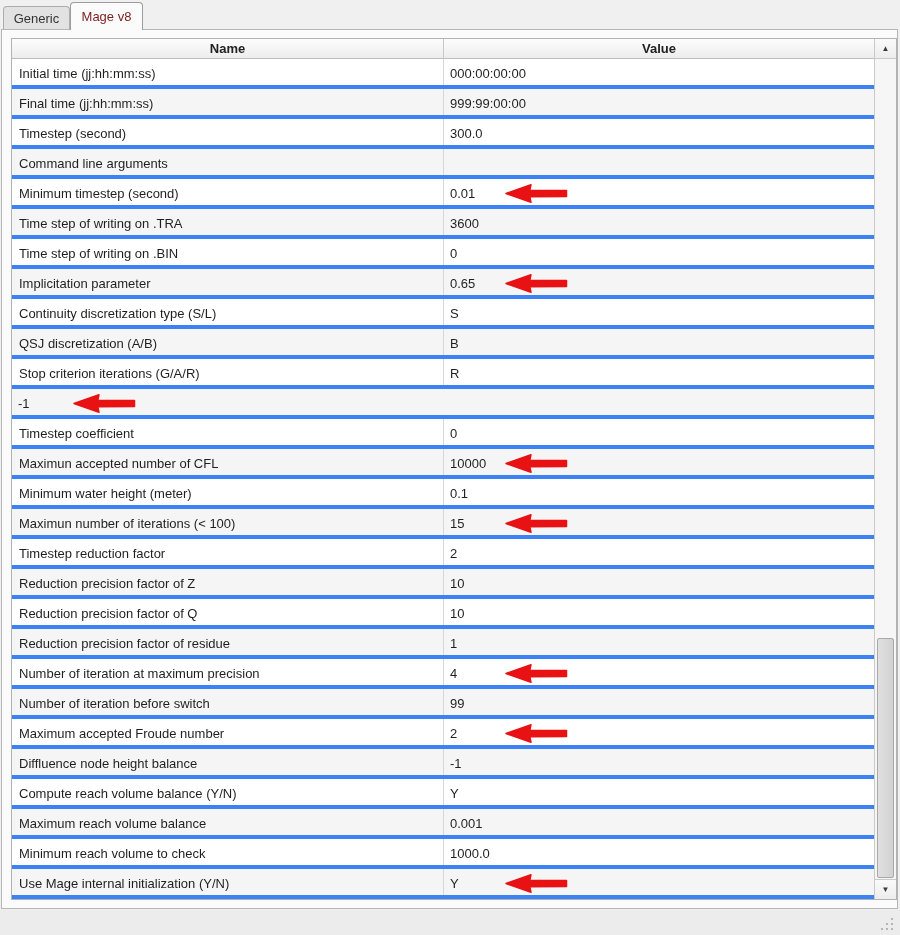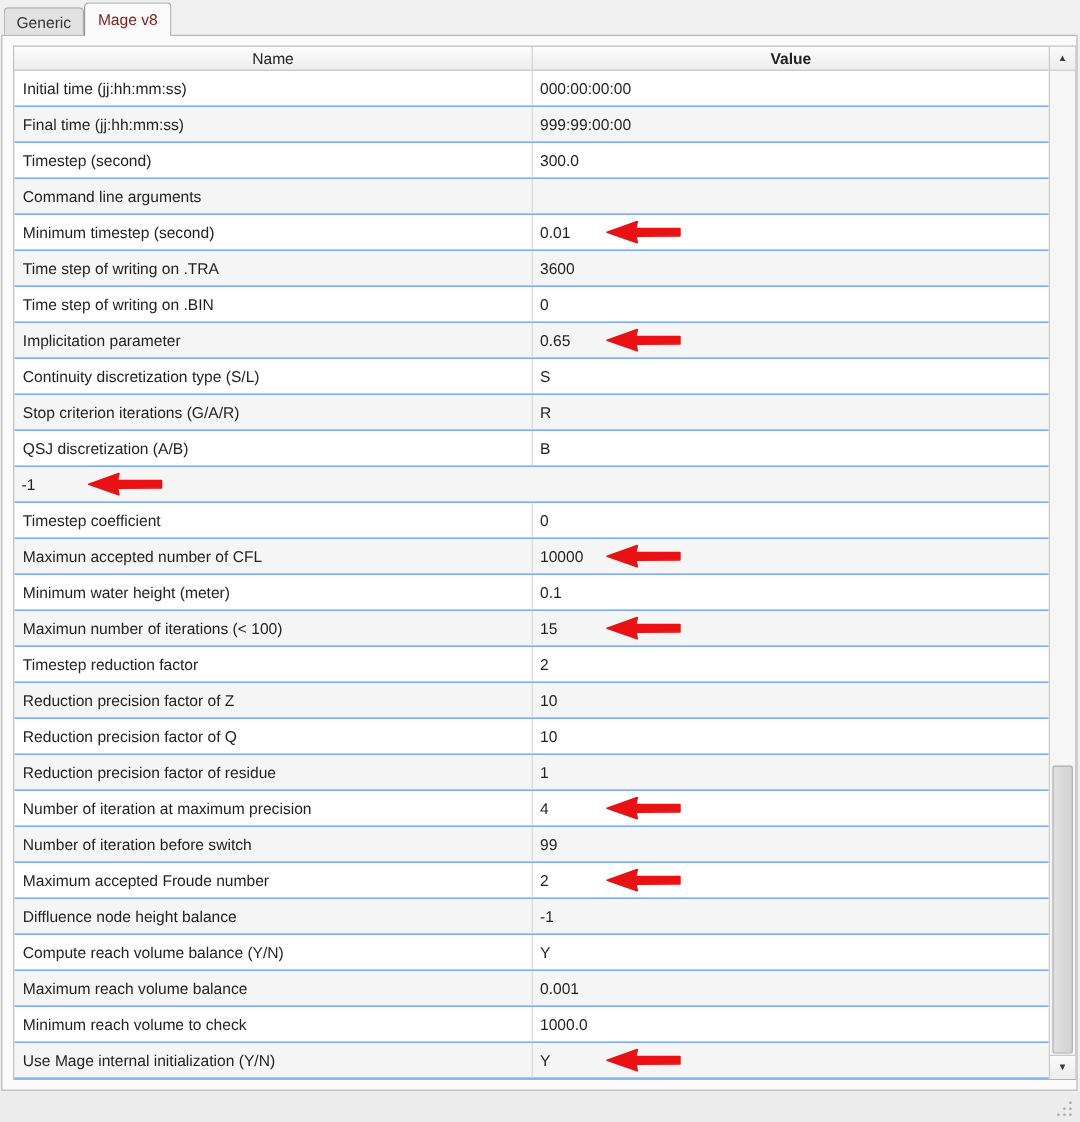--- a/index.html
+++ b/index.html
@@ -41,25 +41,25 @@
     position:absolute; left:9px; top:8px; width:886px; height:862px;
     border:1px solid #b2b2b2; background:#ffffff;
   }
   .thead { display:flex; height:20px; }
   .hcell {
     background:linear-gradient(#fdfdfd,#ededed);
     border-bottom:1px solid #bdbdbd;
     border-right:1px solid #c8c8c8;
     text-align:center; line-height:19px; color:#222;
   }
-  .hcell.name  { width:432px; }
+  .hcell.name  { width:432px;font-weight:bold; }
   .hcell.value { width:430px; border-right:none;font-weight:bold; }
 
   .rows { position:absolute; left:0; top:20px; width:862px; height:840px; overflow:hidden; }
-  .row  { display:flex; height:30px; border-bottom:1px solid #3b82f6; background:#ffffff; }
+  .row  { display:flex; height:30px; border-bottom:4px solid #3b82f6; background:#ffffff; }
   .row:nth-child(even) { background:var(--stripe,#f5f5f6); }
   .cell { line-height:29px; white-space:nowrap; overflow:hidden; }
   .cell.name  { width:432px; padding-left:7px; border-right:1px solid #d7d7d7; }
   .cell.value { width:430px; padding-left:6px; position:relative; }
 
   .arrow { position:absolute; left:60px; top:4px; width:66px; height:21px; display:none; }
   .arrow path { fill:var(--arrow-color,#e81113); stroke:var(--arrow-color,#e81113);
                 stroke-width:1.5; stroke-linejoin:round; }
   .row.has-arrow .arrow { display:block; }
 
@@ -177,31 +177,31 @@
 
   <div class="row">
     <div class="cell name">Continuity discretization type (S/L)</div>
     <div class="cell value">
       <span>S</span>
       
     </div>
   </div>
 
   <div class="row">
+    <div class="cell name">QSJ discretization (A/B)</div>
+    <div class="cell value">
+      <span>B</span>
+      
+    </div>
+  </div>
+
+  <div class="row">
     <div class="cell name">Stop criterion iterations (G/A/R)</div>
     <div class="cell value">
       <span>R</span>
-      
-    </div>
-  </div>
-
-  <div class="row">
-    <div class="cell name">QSJ discretization (A/B)</div>
-    <div class="cell value">
-      <span>B</span>
       
     </div>
   </div>
 
   <div class="row has-arrow">
     <div class="cell value">
       <span>-1</span>
       <svg class="arrow" viewBox="0 0 66 22" preserveAspectRatio="none">
         <path d="M2 11 L27 1.8 L25.8 7.6 L62.5 7.8 L62.5 14.2 L25.8 14.4 L27 20.2 Z"></path>
       </svg>

